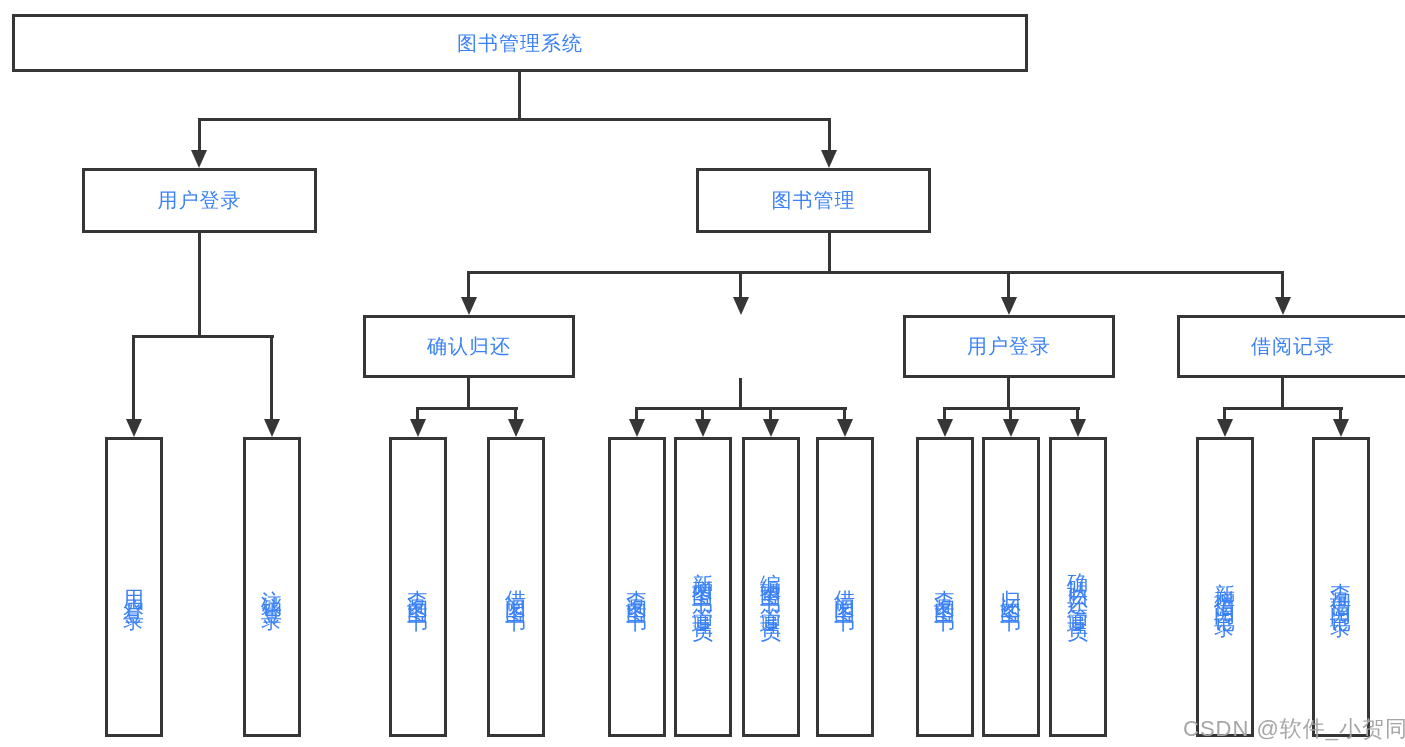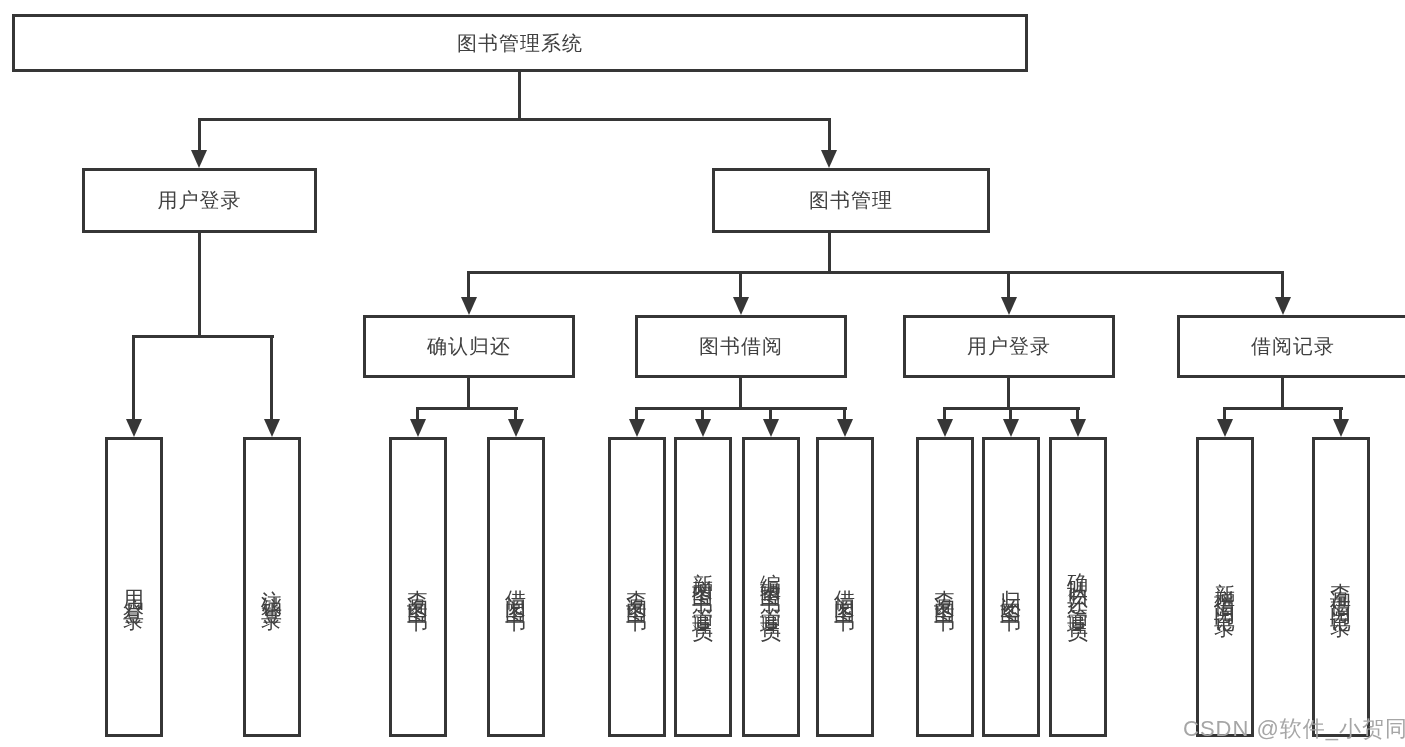--- a/index.html
+++ b/index.html
@@ -9,21 +9,21 @@
     width: 1405px;
     height: 747px;
     background: #ffffff;
     font-family: "Liberation Sans", "DejaVu Sans", sans-serif;
     overflow: hidden;
   }
   .node {
     position: absolute;
     border: 3px solid #363636;
     background: #ffffff;
-    color: #404040;
+    color: #3b82f6;
     display: flex;
     align-items: center;
     justify-content: center;
     font-size: 20px;
     letter-spacing: 1px;
     text-align: center;
   }
   .vert {
     writing-mode: vertical-rl;
     text-orientation: mixed;
@@ -60,35 +60,34 @@
   <div class="node" style="left:12px;top:14px;width:1016px;height:58px">图书管理系统</div>
 
   <div class="vl" style="left:518px;top:72px;height:48px"></div>
   <div class="hl" style="left:198px;top:118px;width:633px"></div>
   <div class="vl" style="left:198px;top:118px;height:36px"></div>
   <div class="vl" style="left:828px;top:118px;height:36px"></div>
   <div class="ar" style="left:191px;top:150px"></div>
   <div class="ar" style="left:821px;top:150px"></div>
 
   <div class="node" style="left:82px;top:168px;width:235px;height:65px">用户登录</div>
-  <div class="node" style="left:712px;top:168px;width:278px;height:65px">图书管理</div>
+  <div class="node" style="left:696px;top:168px;width:235px;height:65px">图书管理</div>
 
   <div class="vl" style="left:828px;top:233px;height:41px"></div>
   <div class="hl" style="left:467px;top:271px;width:817px"></div>
   <div class="vl" style="left:467px;top:271px;height:32px"></div>
   <div class="vl" style="left:739px;top:271px;height:32px"></div>
   <div class="vl" style="left:1007px;top:271px;height:32px"></div>
   <div class="vl" style="left:1281px;top:271px;height:32px"></div>
   <div class="ar" style="left:461px;top:297px"></div>
   <div class="ar" style="left:733px;top:297px"></div>
   <div class="ar" style="left:1001px;top:297px"></div>
   <div class="ar" style="left:1275px;top:297px"></div>
 
   <div class="node" style="left:363px;top:315px;width:212px;height:63px">确认归还</div>
-  <div class="node" style="left:635px;top:315px;width:212px;height:63px">图书借阅</div>
   <div class="node" style="left:903px;top:315px;width:212px;height:63px">用户登录</div>
   <div class="node" style="left:1177px;top:315px;width:232px;height:63px">借阅记录</div>
 
   <div class="vl" style="left:198px;top:233px;height:105px"></div>
   <div class="hl" style="left:133px;top:335px;width:141px"></div>
   <div class="vl" style="left:132px;top:335px;height:88px"></div>
   <div class="vl" style="left:270px;top:335px;height:88px"></div>
   <div class="ar" style="left:126px;top:419px"></div>
   <div class="ar" style="left:264px;top:419px"></div>
 

